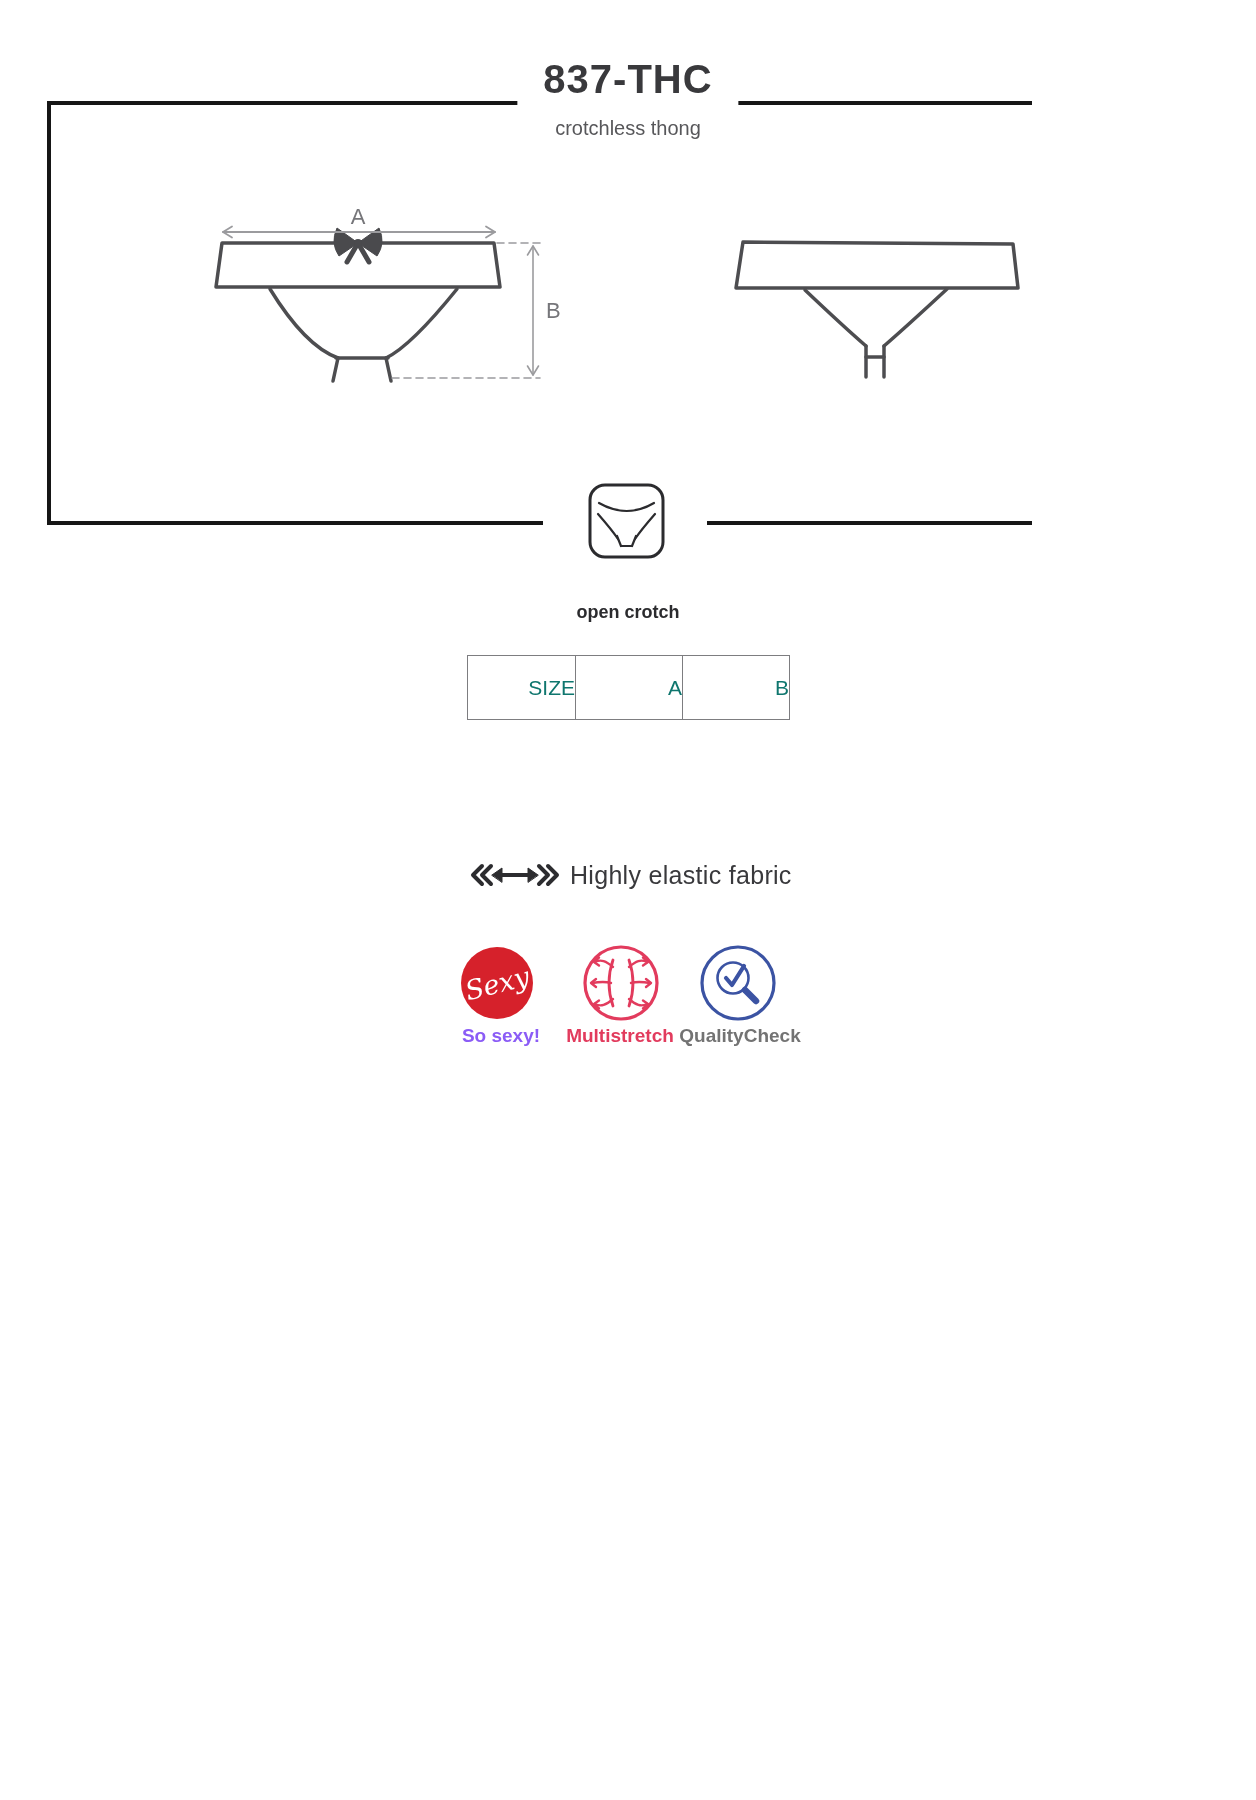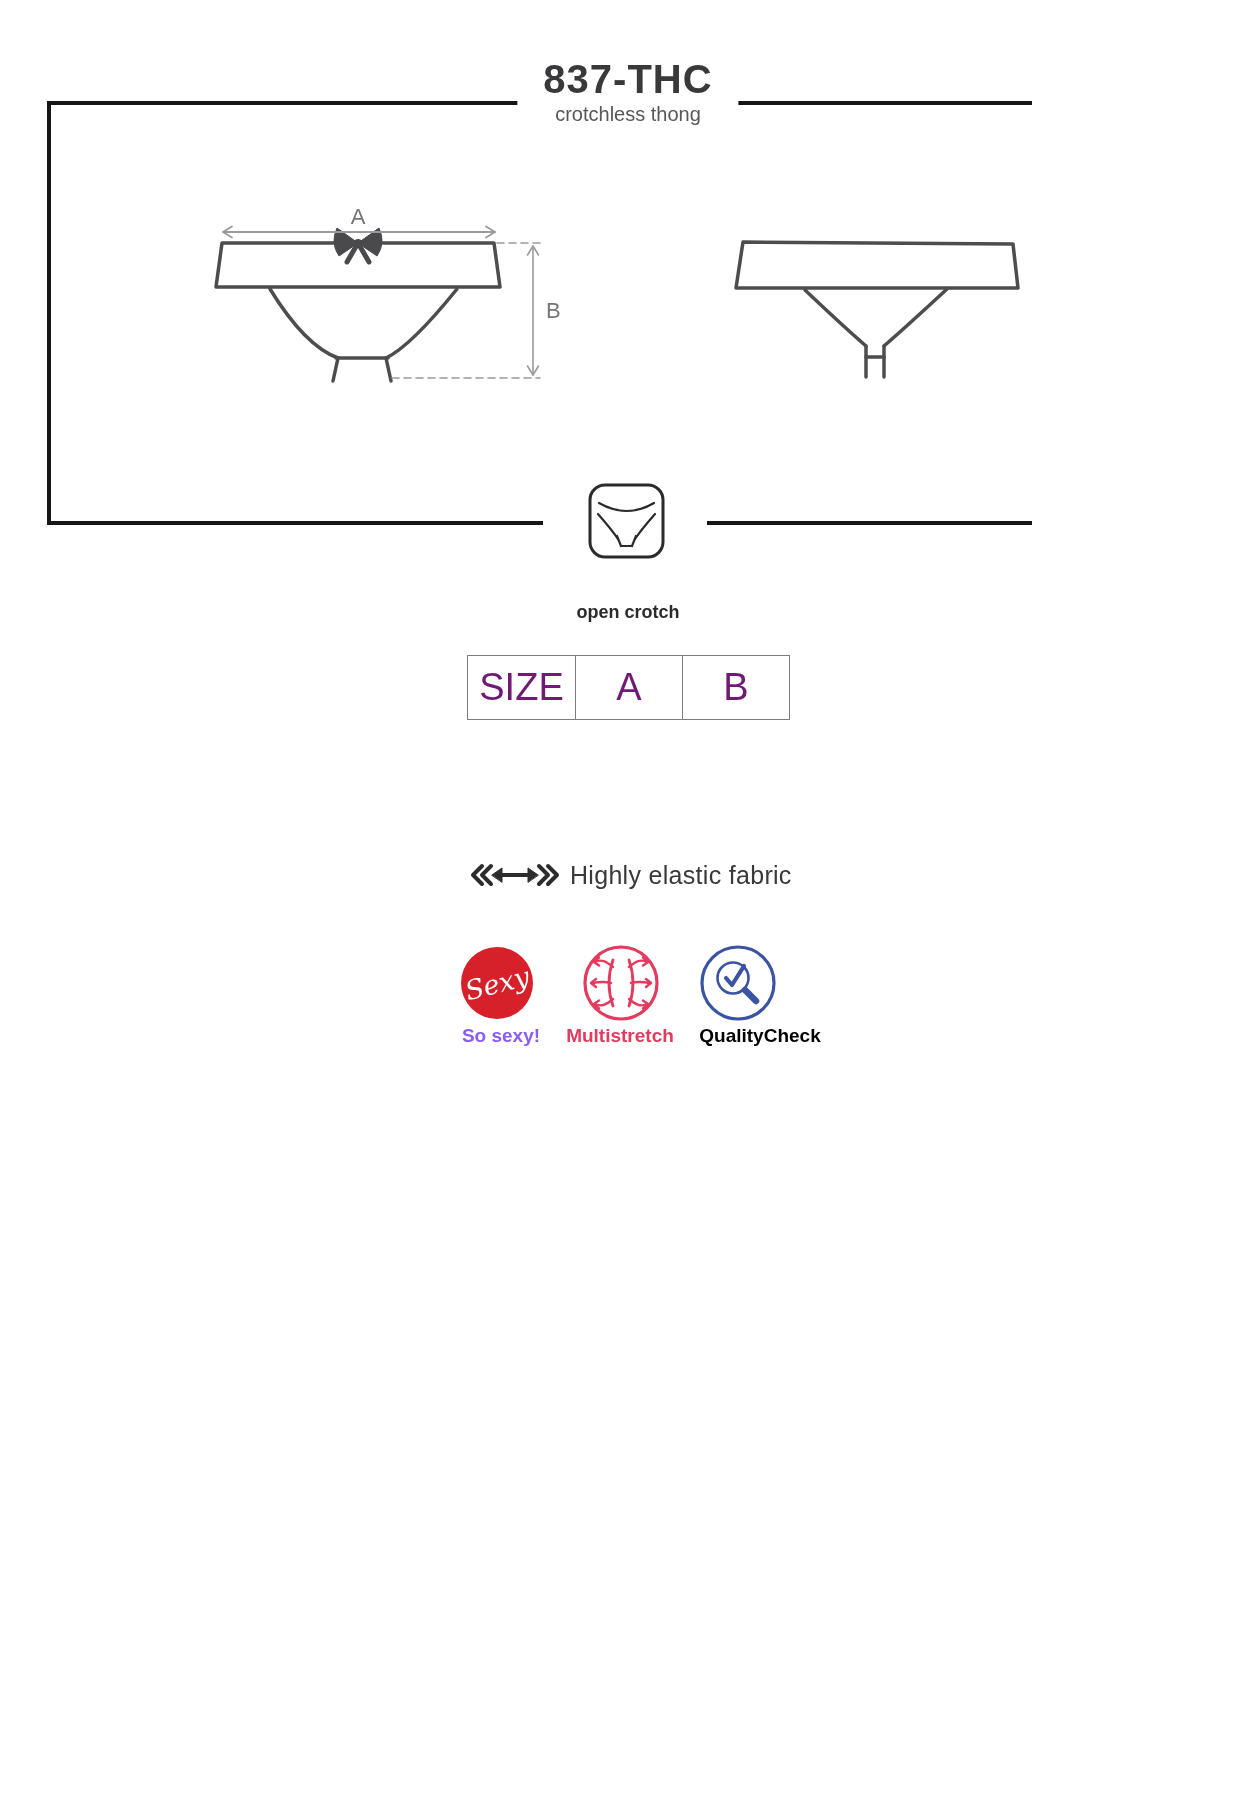--- a/index.html
+++ b/index.html
@@ -15,47 +15,47 @@
     box-sizing:border-box;border:4px solid #161616;background:transparent;
   }
   .title-block{
     position:absolute;top:57px;left:628px;transform:translateX(-50%);
     background:#ffffff;padding:0 26px;text-align:center;z-index:3;white-space:nowrap;
   }
   .title-block .title{
     font-size:40px;font-weight:700;color:#39393c;letter-spacing:1px;line-height:1.1;
   }
   .title-block .subtitle{
-    font-size:20px;font-weight:400;color:#57575a;margin-top:2px;
+    font-size:20px;font-weight:400;color:#57575a;margin-top:16px;
   }
   .svg-layer{position:absolute;left:0;top:0;z-index:2;}
   .label{position:absolute;z-index:4;white-space:nowrap;}
   .open-crotch-label{
     left:628px;top:566px;transform:translateX(-50%);
     font-size:18px;font-weight:700;color:#2b2b2e;margin-top:36px;
   }
   .fabric-note{
     left:570px;top:861px;font-size:25px;color:#39393c;letter-spacing:0.3px;
   }
   .size-table{
     position:absolute;left:467px;top:655px;z-index:4;
     border-collapse:collapse;table-layout:fixed;
   }
   .size-table td{
     box-sizing:border-box;border:1.5px solid #7d7d80;
-    width:107px;height:64px;text-align:center;vertical-align:middle;
-    font-size:38px;color:#701a75;background:#ffffff;padding:0;
+    width:107px;height:64px;text-align:right;vertical-align:middle;
+    font-size:21px;color:#0f766e;background:#ffffff;padding:0;
   }
   .size-table td:first-child{width:108px;}
   .badge-label{
     transform:translateX(-50%);font-size:19px;font-weight:700;
   }
   .badge-label.red{left:501px;top:1025px;color:#8b5cf6;}
   .badge-label.pink{left:620px;top:1025px;color:#e23b5d;}
-  .badge-label.blue{left:760px;top:1025px;color:#000000;}
+  .badge-label.blue{left:740px;top:1025px;color:#737373;}
 </style>
 </head>
 <body>
 
 <div class="page">
 
   <div class="frame-box"></div>
 
   <div class="title-block">
     <div class="title">837-THC</div>

